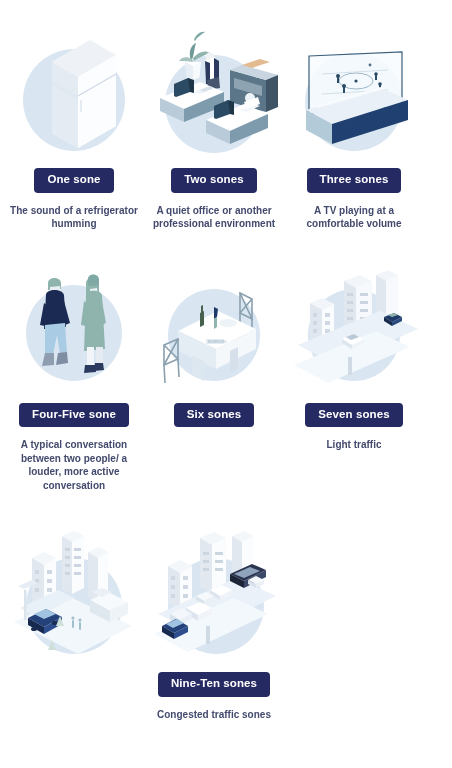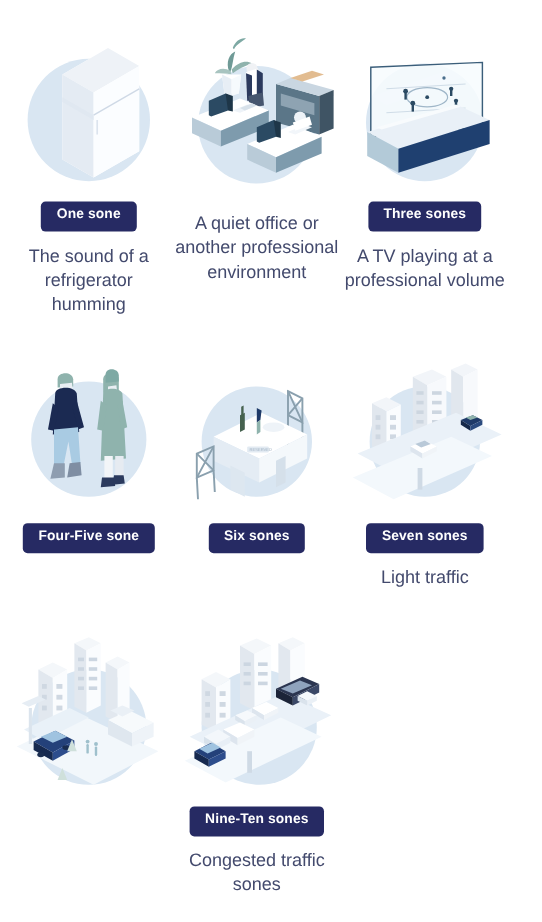--- a/index.html
+++ b/index.html
@@ -49,25 +49,26 @@
     font-weight: bold;
     letter-spacing: 0.1px;
     border-radius: 4px;
     padding: 6px 13px 7px 13px;
     margin-top: 2px;
     white-space: nowrap;
     line-height: 1;
   }
   .caption {
     margin-top: 11px;
-    font-size: 15px;
+    font-size: 10px;
     line-height: 1.35;
     text-align: center;
     color: #434a6d;
     width: 136px;
+    font-weight: bold;
   }
   .row-2 { margin-top: 22px; }
   .row-3 { margin-top: 30px; }
 </style>
 </head>
 <body>
 
 <div class="infographic">
 
   <div class="row row-1">
@@ -139,20 +140,21 @@
             <polygon points="62,102 86,113 86,126 62,115" fill="#b9cbd8"></polygon>
             <polygon points="86,113 124,96 124,110 86,126" fill="#7e9bad"></polygon>
             <polygon points="70,88 84,82 86,83 86,96 72,101 70,100" fill="#2b4a63"></polygon>
             <polygon points="84,82 90,84 90,97 86,96" fill="#1e3648"></polygon>
             <polygon points="96,92 110,86 116,88 102,94" fill="#f2f6fa"></polygon>
             <circle cx="106" cy="80" r="5" fill="#eef3f8"></circle>
             <polygon points="100,84 114,79 116,86 102,91" fill="#ffffff"></polygon>
           </g>
         </svg>
       </div>
+      <div class="badge">Two sones</div>
       <div class="caption">A quiet office or another professional environment</div>
     </div>
 
     <div class="cell">
       <div class="art">
         <svg viewBox="0 0 140 148">
           <circle cx="70" cy="84" r="49" fill="#d9e6f2"></circle>
 
           <g>
             <polygon points="26,62 108,34 120,40 38,70" fill="#ffffff" opacity="0.2"></polygon>
@@ -179,21 +181,21 @@
 
           <g>
             <polygon points="22,92 98,70 124,82 48,106" fill="#e9f0f7"></polygon>
             <polygon points="22,92 48,106 48,126 22,112" fill="#b3cad8"></polygon>
             <polygon points="48,106 124,82 124,102 48,126" fill="#1f4070"></polygon>
             <polygon points="30,88 96,69 100,71 34,90" fill="#f8fbfd"></polygon>
           </g>
         </svg>
       </div>
       <div class="badge">Three sones</div>
-      <div class="caption">A TV playing at a professional volume</div>
+      <div class="caption">A TV playing at a comfortable volume</div>
     </div>
   </div>
 
   <div class="row row-2">
 
     <div class="cell">
       <div class="art">
         <svg viewBox="0 0 140 148">
           <circle cx="70" cy="80" r="48" fill="#d9e6f2"></circle>
 
@@ -216,20 +218,21 @@
             <path d="M80 48 L77 72 L82 73 L85 52 Z" fill="#8fb3ad"></path>
             <path d="M98 48 L102 70 L97 72 L94 52 Z" fill="#8fb3ad"></path>
             <path d="M83 94 L90 94 L90 114 L83 114 Z" fill="#f2f5f8"></path>
             <path d="M92 94 L99 94 L99 112 L92 113 Z" fill="#e6ebf1"></path>
             <path d="M81 112 L91 112 L92 119 L80 120 Z" fill="#2b3a5e"></path>
             <path d="M91 110 L99 110 L100 117 L90 118 Z" fill="#2b3a5e"></path>
           </g>
         </svg>
       </div>
       <div class="badge">Four-Five sone</div>
+      <div class="caption">A typical conversation between two people/ a louder, more active conversation</div>
     </div>
 
     <div class="cell">
       <div class="art">
         <svg viewBox="0 0 140 148">
           <circle cx="70" cy="82" r="46" fill="#d9e6f2"></circle>
 
           <g stroke="#8aa0ae" stroke-width="1.6" fill="none">
             <path d="M96 40 L108 46 L108 66 L96 60 Z"></path>
             <path d="M96 40 L108 66 M108 46 L96 60"></path>

